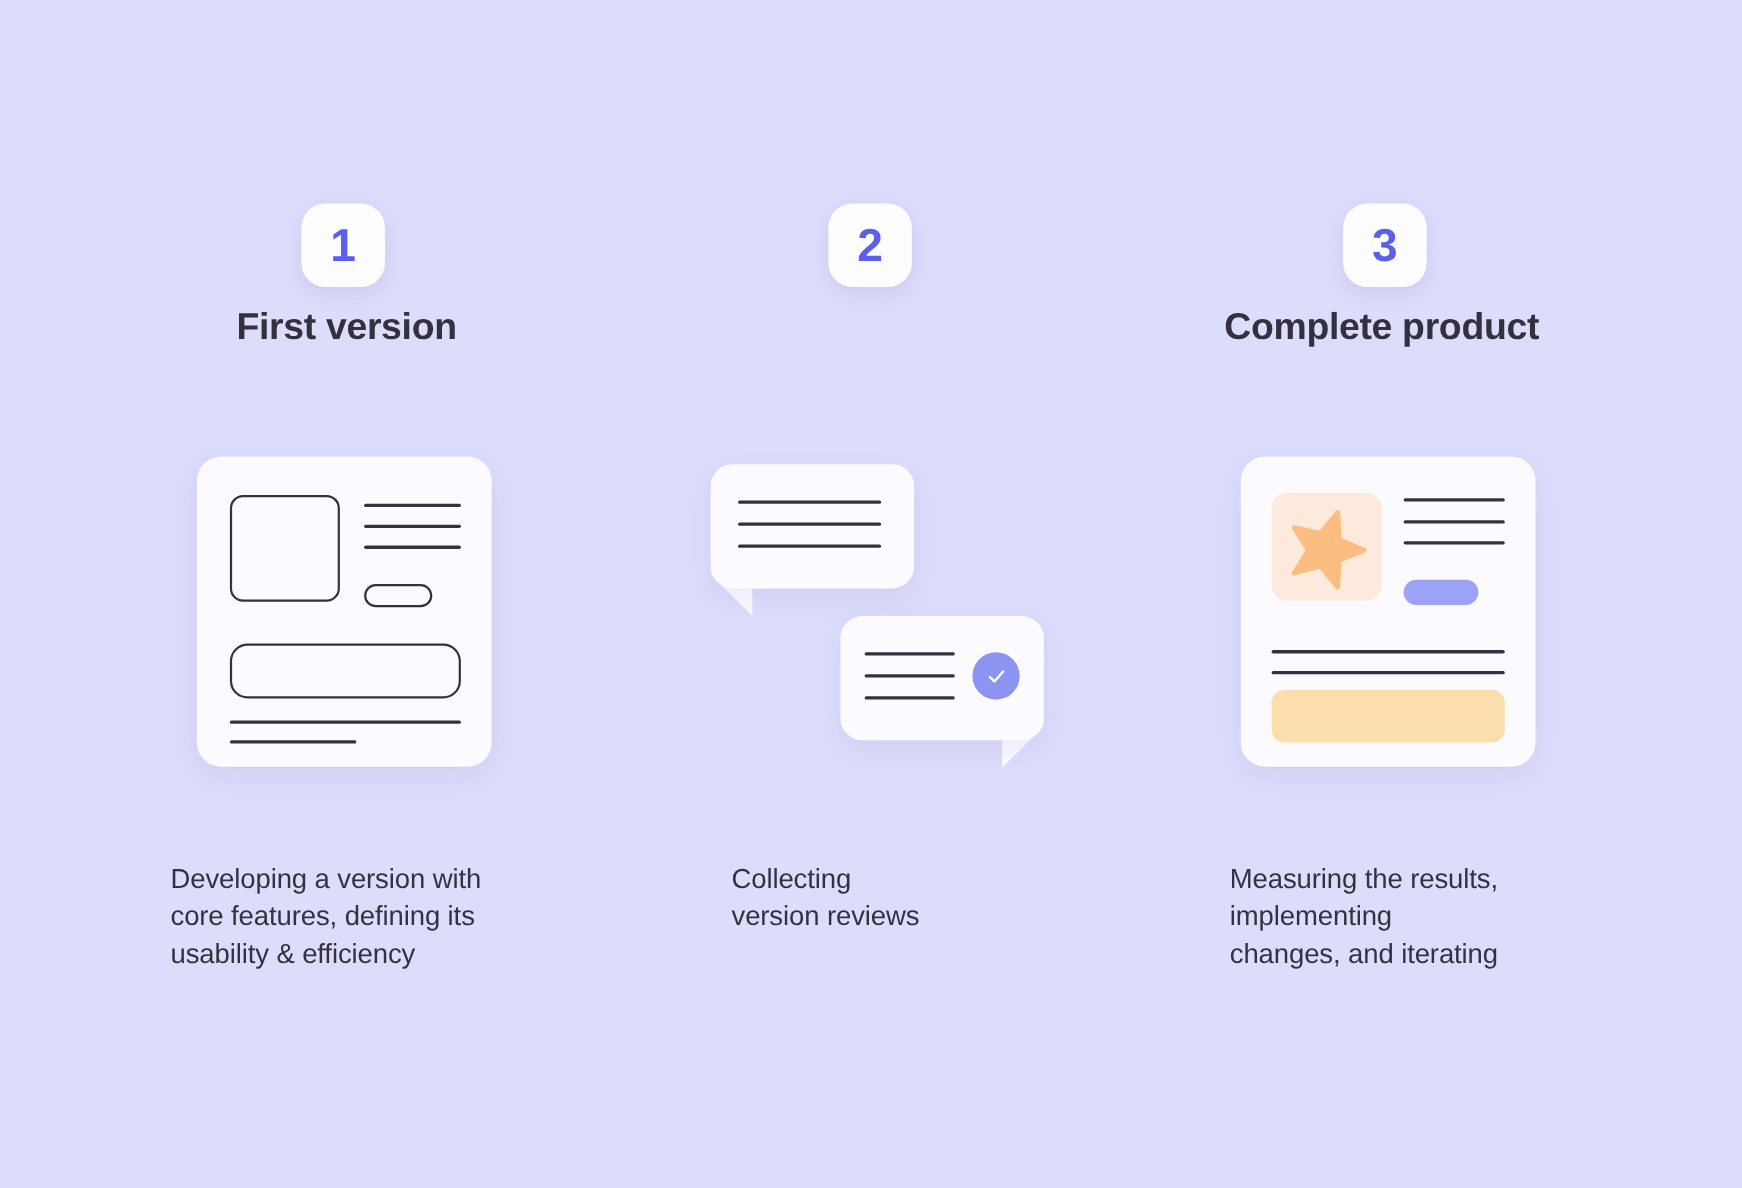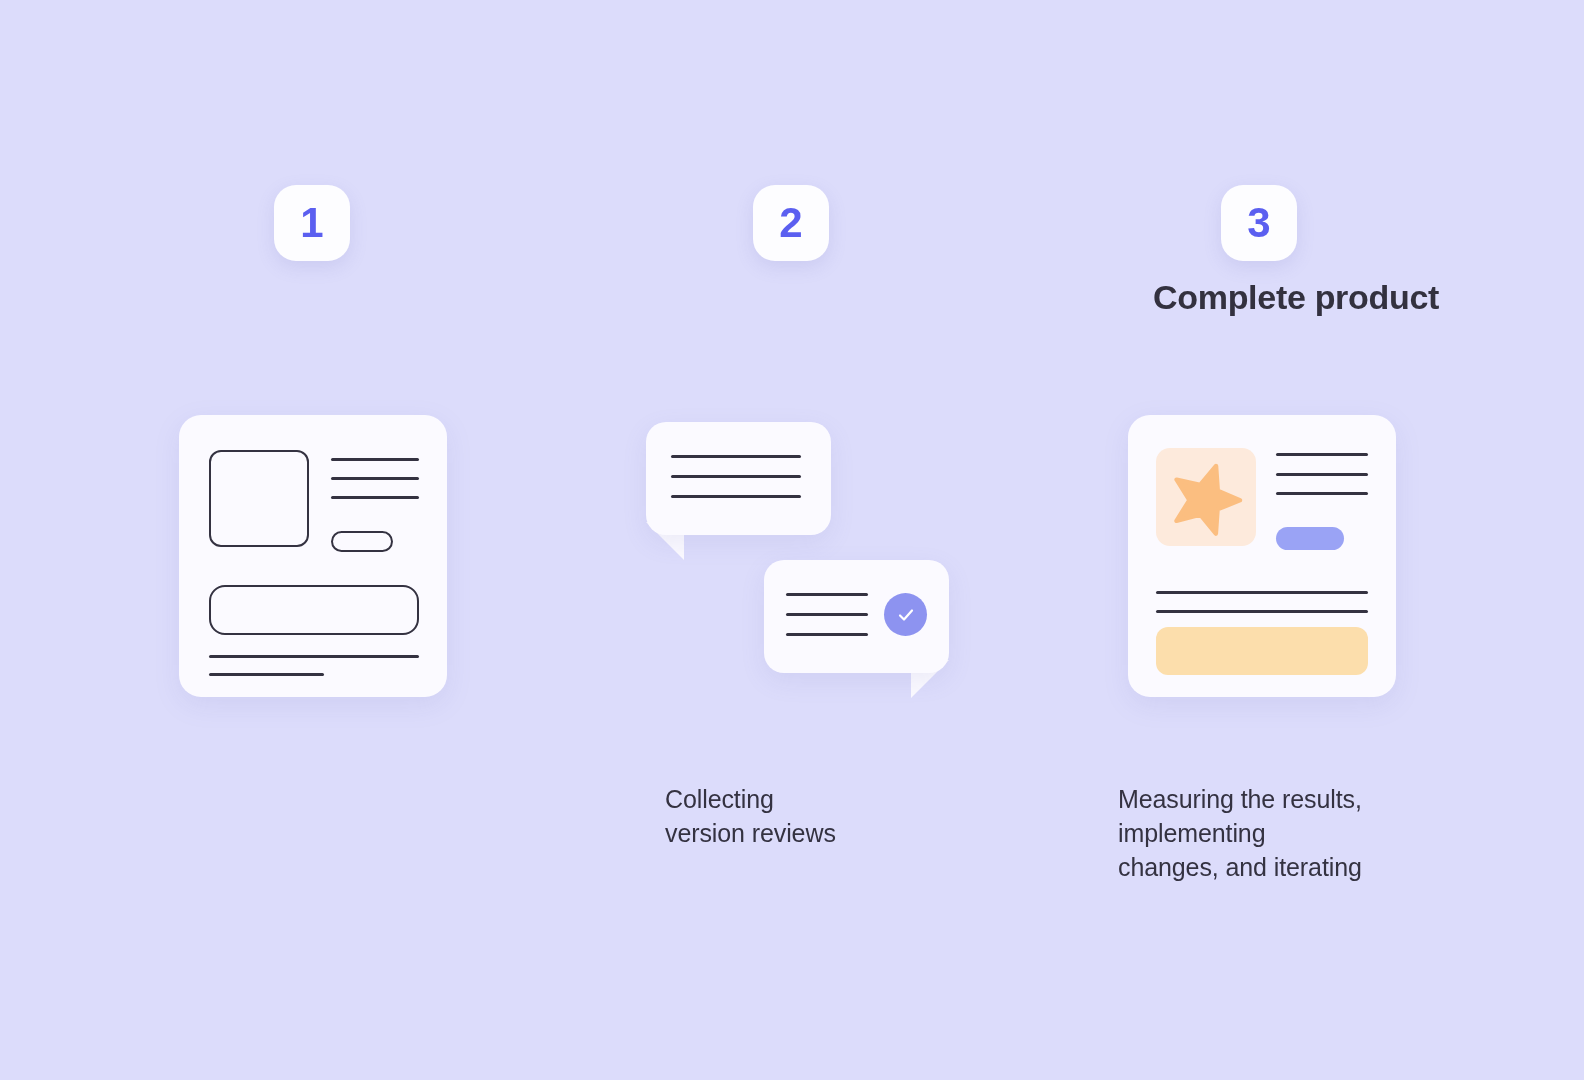--- a/index.html
+++ b/index.html
@@ -60,21 +60,21 @@
     position: absolute;
     top: 278px;
     font-size: 34px;
     font-weight: 700;
     color: #33313f;
     letter-spacing: -0.3px;
     white-space: nowrap;
   }
   .col-1 .heading { left: 60px; }
   .col-2 .heading { left: 6px; }
-  .col-3 .heading { left: 3px; margin-left: 40px; }
+  .col-3 .heading { left: 3px; }
 
   
   .illus {
     position: absolute;
     top: 415px;
     width: 268px;
     height: 282px;
   }
   .col-1 .illus { left: 24px; }
   .col-3 .illus { left: 18px; }
@@ -232,33 +232,37 @@
 <body>
 
 <div class="stage">
 
   <div class="column col-1">
 
     <div class="badge">
       <span class="badge-num">1</span>
     </div>
 
+    <div class="heading">First version</div>
 
     <div class="illus">
       <div class="card-surface"></div>
       <div class="wf-box c1-thumb"></div>
       <div class="wf-line c1-l1"></div>
       <div class="wf-line c1-l2"></div>
       <div class="wf-line c1-l3"></div>
       <div class="wf-pill c1-pill"></div>
       <div class="wf-box c1-wide"></div>
       <div class="wf-line c1-l4"></div>
       <div class="wf-line c1-l5"></div>
     </div>
 
+    <div class="desc">Developing a version with
+core features, defining its
+usability &amp; efficiency</div>
   </div>
 
   <div class="column col-2">
 
     <div class="badge">
       <span class="badge-num">2</span>
     </div>
 
 
     <div class="bubbles">

